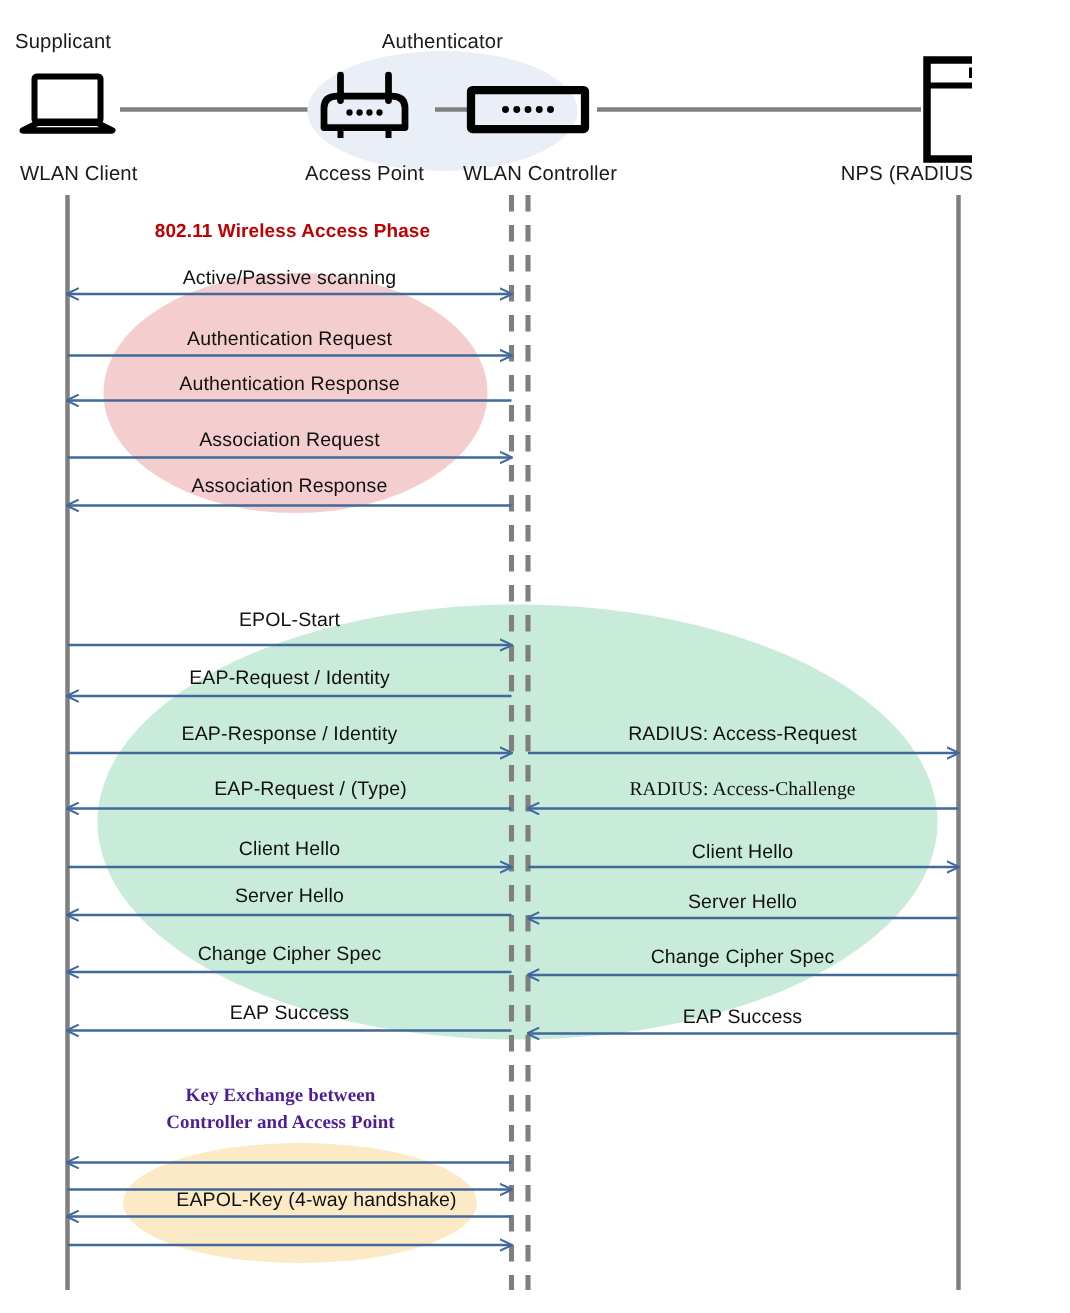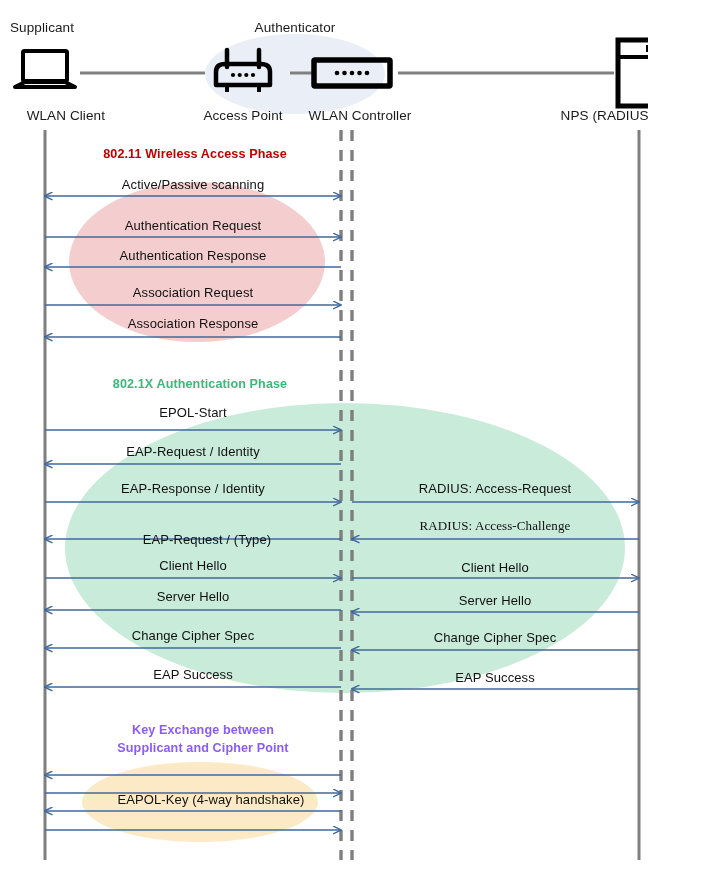--- a/index.html
+++ b/index.html
@@ -143,44 +143,43 @@
     <g transform="translate(639,73)">
       <rect x="-21" y="-33" width="42" height="66" fill="none" stroke="#000" stroke-width="5"></rect>
       <line x1="-21" y1="-16" x2="21" y2="-16" stroke="#000" stroke-width="4"></line>
       <rect x="7" y="-28" width="7" height="7" fill="#000"></rect>
     </g>
   </svg>
 
   <div class="hdr-label" style="left:0px;top:20px;width:90px;text-align:left;padding-left:10px;">Supplicant</div>
   <div class="hdr-label" style="left:215px;top:20px;width:160px;">Authenticator</div>
 
-  <div class="node-name" style="left:0px;top:108px;width:105px;text-align:right;">WLAN Client</div>
+  <div class="node-name" style="left:0px;top:108px;width:105px;text-align:center;">WLAN Client</div>
   <div class="node-name" style="left:183px;top:108px;width:120px;">Access Point</div>
   <div class="node-name" style="left:300px;top:108px;width:120px;">WLAN Controller</div>
   <div class="node-name" style="left:545px;top:108px;width:168px;">NPS (RADIUS Server)</div>
 
   <div class="phase-title" style="left:60px;top:147px;width:270px;color:#c00000;">802.11 Wireless Access Phase</div>
 
-  <div class="phase-title" style="left:65px;top:377px;width:270px;color:#3cb878;">802.1X Authentication Phase</div>
 
-  <div class="phase-title two-line" style="left:93px;top:721px;width:220px;color:#8b5cf6;">
+  <div class="phase-title two-line" style="left:77px;top:721px;width:220px;color:#4c1d95;font-family:Liberation Serif, serif;">
     <span>Key Exchange between</span><br>
-    <span>Supplicant and Cipher Point</span>
+    <span>Controller and Access Point</span>
   </div>
 
   <div id="label-layer">
       <div class="msg-label" style="left: 193px; top: 177px;">Active/Passive scanning</div>
       <div class="msg-label" style="left: 193px; top: 218px;">Authentication Request</div>
       <div class="msg-label" style="left: 193px; top: 248px;">Authentication Response</div>
       <div class="msg-label" style="left: 193px; top: 285px;">Association Request</div>
       <div class="msg-label" style="left: 193px; top: 316px;">Association Response</div>
       <div class="msg-label" style="left: 193px; top: 405px;">EPOL-Start</div>
       <div class="msg-label" style="left: 193px; top: 444px;">EAP-Request / Identity</div>
       <div class="msg-label" style="left: 193px; top: 481px;">EAP-Response / Identity</div>
-      <div class="msg-label" style="left: 193px; top: 532px; padding-left: 28px;">EAP-Request / (Type)</div>
+      <div class="msg-label" style="left: 193px; top: 518px; padding-left: 28px;">EAP-Request / (Type)</div>
       <div class="msg-label" style="left: 193px; top: 558px;">Client Hello</div>
       <div class="msg-label" style="left: 193px; top: 589px;">Server Hello</div>
       <div class="msg-label" style="left: 193px; top: 628px;">Change Cipher Spec</div>
       <div class="msg-label" style="left: 193px; top: 667px;">EAP Success</div>
       <div class="msg-label" style="left: 211px; top: 792px;">EAPOL-Key (4-way handshake)</div>
       <div class="msg-label" style="left: 495px; top: 481px;">RADIUS: Access-Request</div>
       <div class="msg-label" style="left: 495px; top: 518px; font-family: Liberation Serif, serif;">RADIUS: Access-Challenge</div>
       <div class="msg-label" style="left: 495px; top: 560px;">Client Hello</div>
       <div class="msg-label" style="left: 495px; top: 593px;">Server Hello</div>
       <div class="msg-label" style="left: 495px; top: 630px;">Change Cipher Spec</div>

